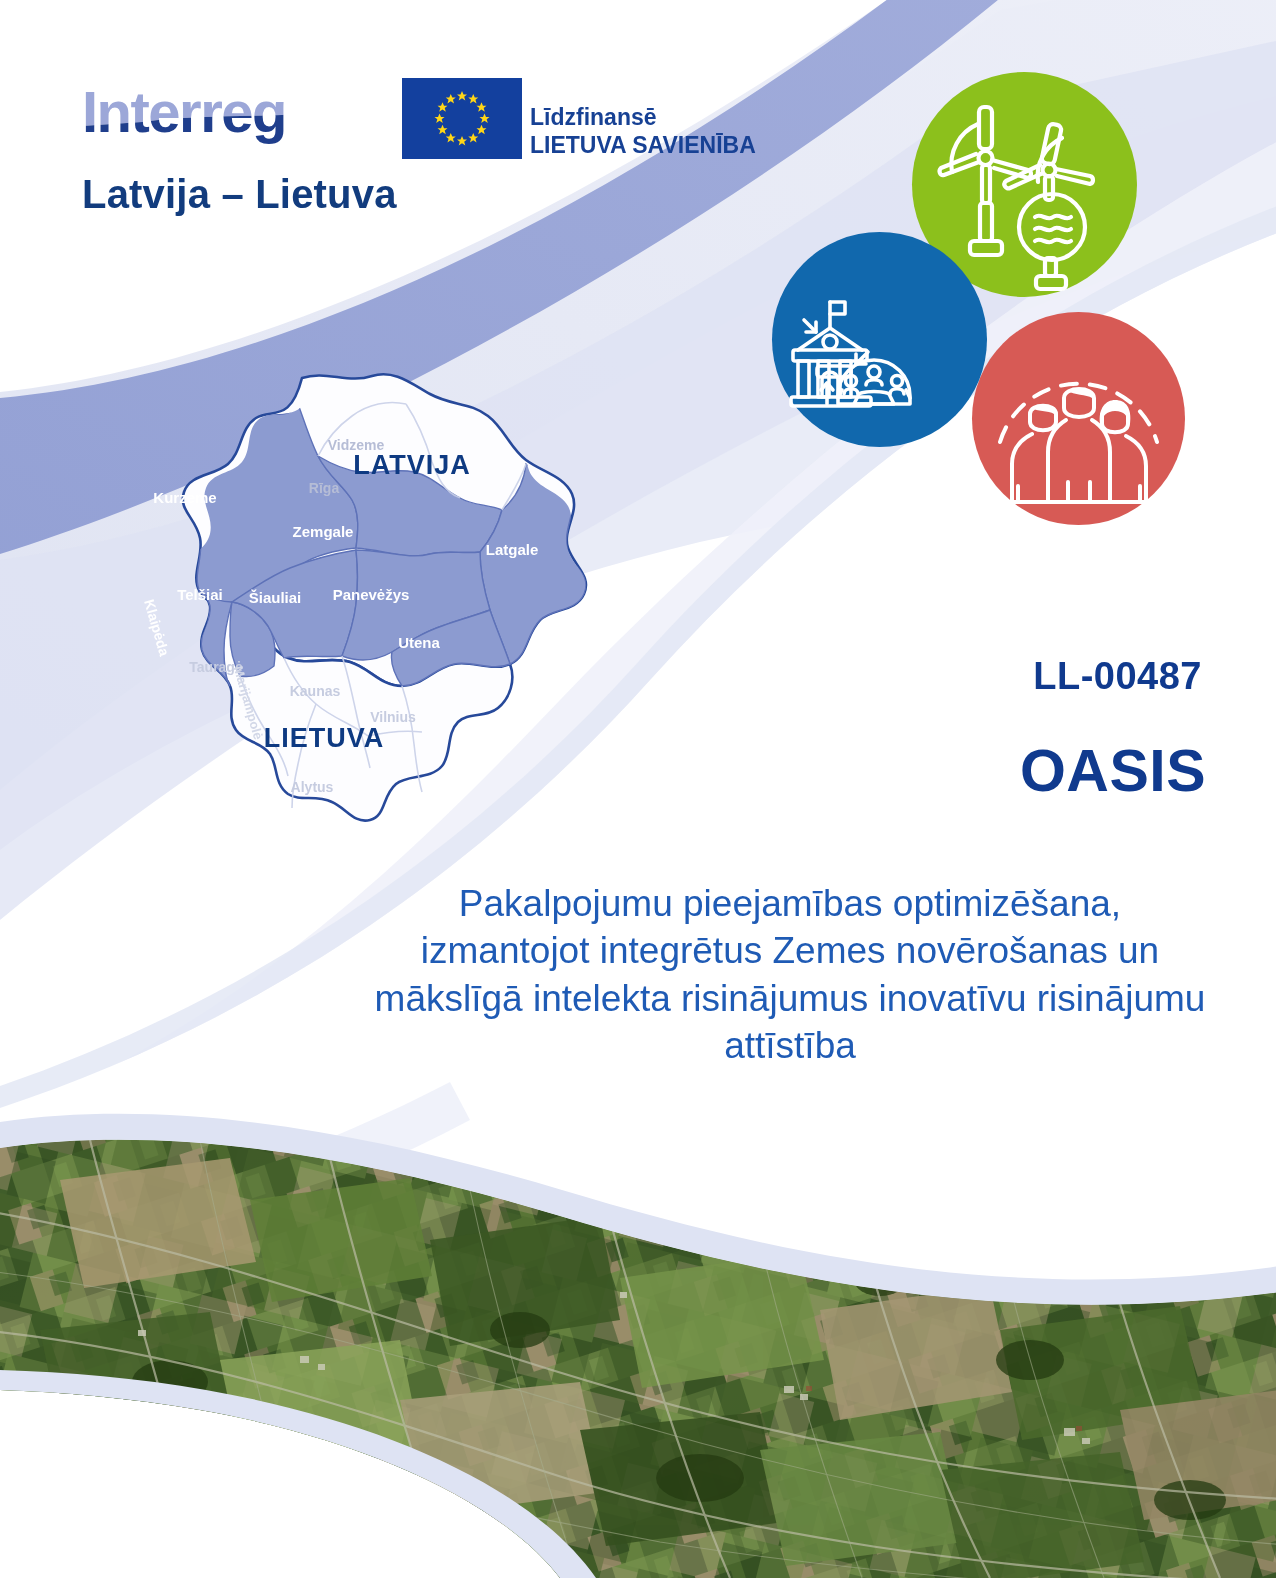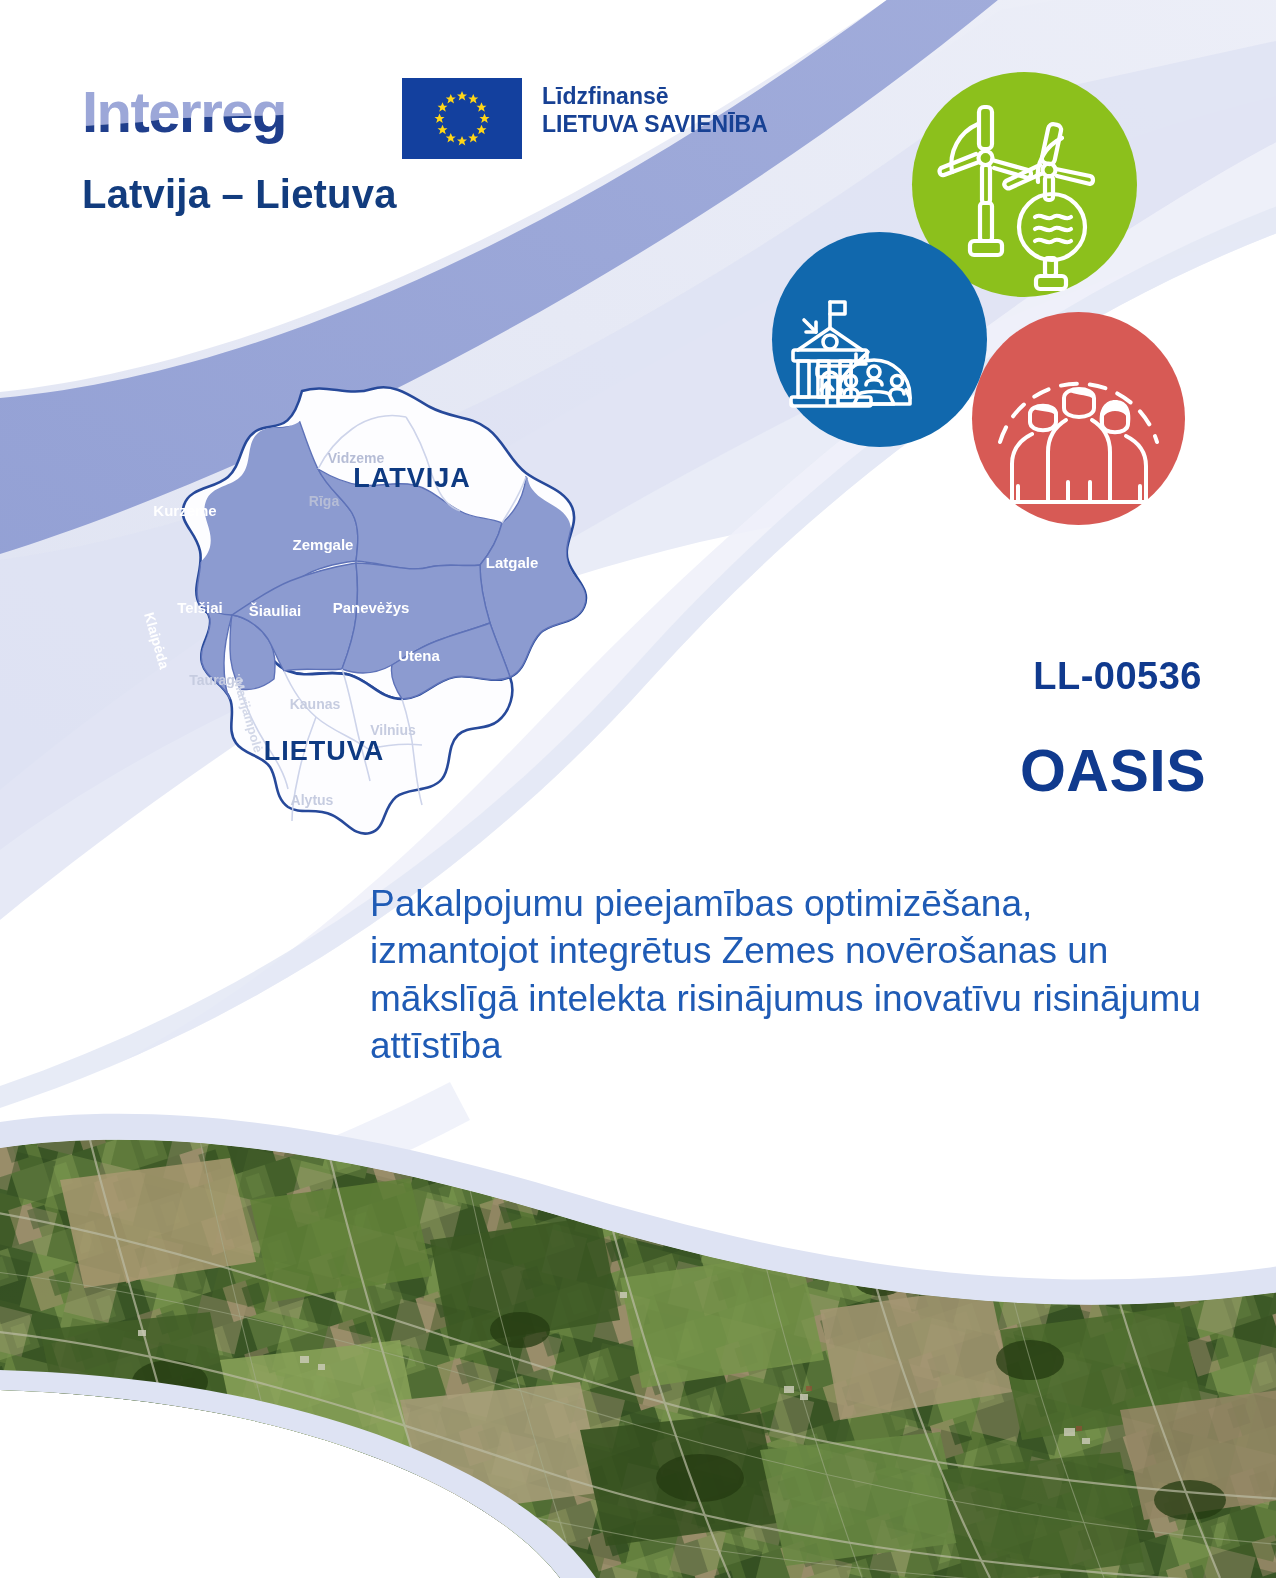--- a/index.html
+++ b/index.html
@@ -23,54 +23,54 @@
     font-size:40px;
     font-weight:bold;
     color:#123C7E;
     letter-spacing:0.2px;
     white-space:nowrap;
   }
 
   
   .eu-block {
     position:absolute; left:402px; top:78px; z-index:5;
-    display:flex; align-items:flex-start; gap:20px;
+    display:flex; align-items:flex-end; gap:8px;
   }
   .eu-flag { width:120px; height:81px; display:block; }
   .eu-text { padding-top:4px; }
   .eu-line {
     font-size:23px; font-weight:bold; color:#174194;
     line-height:1.22; white-space:nowrap;
   }
 
   
   .circ { position:absolute; border-radius:50%; z-index:6; }
   .circ svg { position:absolute; inset:0; width:100%; height:100%; }
   #circle-energy { left:912px; top:72px;  width:225px; height:225px; background:#8CC01C; z-index:7; }
   #circle-gov    { left:772px; top:232px; width:215px; height:215px; background:#1168AD; z-index:8; }
   #circle-people { left:972px; top:312px; width:213px; height:213px; background:#D75A55; z-index:6; }
 
   
-  #region-map { position:absolute; left:112px; top:377px; width:482px; height:465px; z-index:4; }
+  #region-map { position:absolute; left:112px; top:364px; width:482px; height:465px; z-index:4; }
   #region-map svg { width:100%; height:100%; display:block; }
 
   
   .proj-code {
     position:absolute; right:74px; top:655px; z-index:9;
     font-size:38px; font-weight:bold; color:#103A8E;
     letter-spacing:0.5px;
   }
   .proj-title {
     position:absolute; right:70px; top:742px; z-index:9;
     font-size:59px; font-weight:bold; color:#103A8E;
     letter-spacing:0.5px; line-height:1;
   }
   .proj-desc {
     position:absolute; right:66px; top:880px; width:840px; z-index:9;
-    font-size:37px; color:#1F5BB5; text-align:left;
+    font-size:37px; color:#1F5BB5; text-align:center;
     line-height:1.28; font-weight:400;
   }
 
   
   #satellite-photo {
     position:absolute; left:0; top:1030px; width:1280px; height:548px; z-index:3;
   }
   #satellite-photo svg { width:100%; height:100%; display:block; }
 </style>
 </head>
@@ -555,17 +555,17 @@
         </g>
 
         <g font-family="Liberation Sans, sans-serif">
           <text x="300" y="110" font-size="27" font-weight="bold" fill="#0E3A82" text-anchor="middle" letter-spacing="1">LATVIJA</text>
           <text x="212" y="383" font-size="27" font-weight="bold" fill="#0E3A82" text-anchor="middle" letter-spacing="1">LIETUVA</text>
         </g>
       </g>
     </svg>
   </div>
 
-  <div class="proj-code">LL-00536</div>
+  <div class="proj-code">LL-00487</div>
   <div class="proj-title">OASIS</div>
   <div class="proj-desc">Pakalpojumu pieejamības optimizēšana, izmantojot integrētus Zemes novērošanas un mākslīgā intelekta risinājumus inovatīvu risinājumu attīstība</div>
 
 </div>
 
 </body></html>

